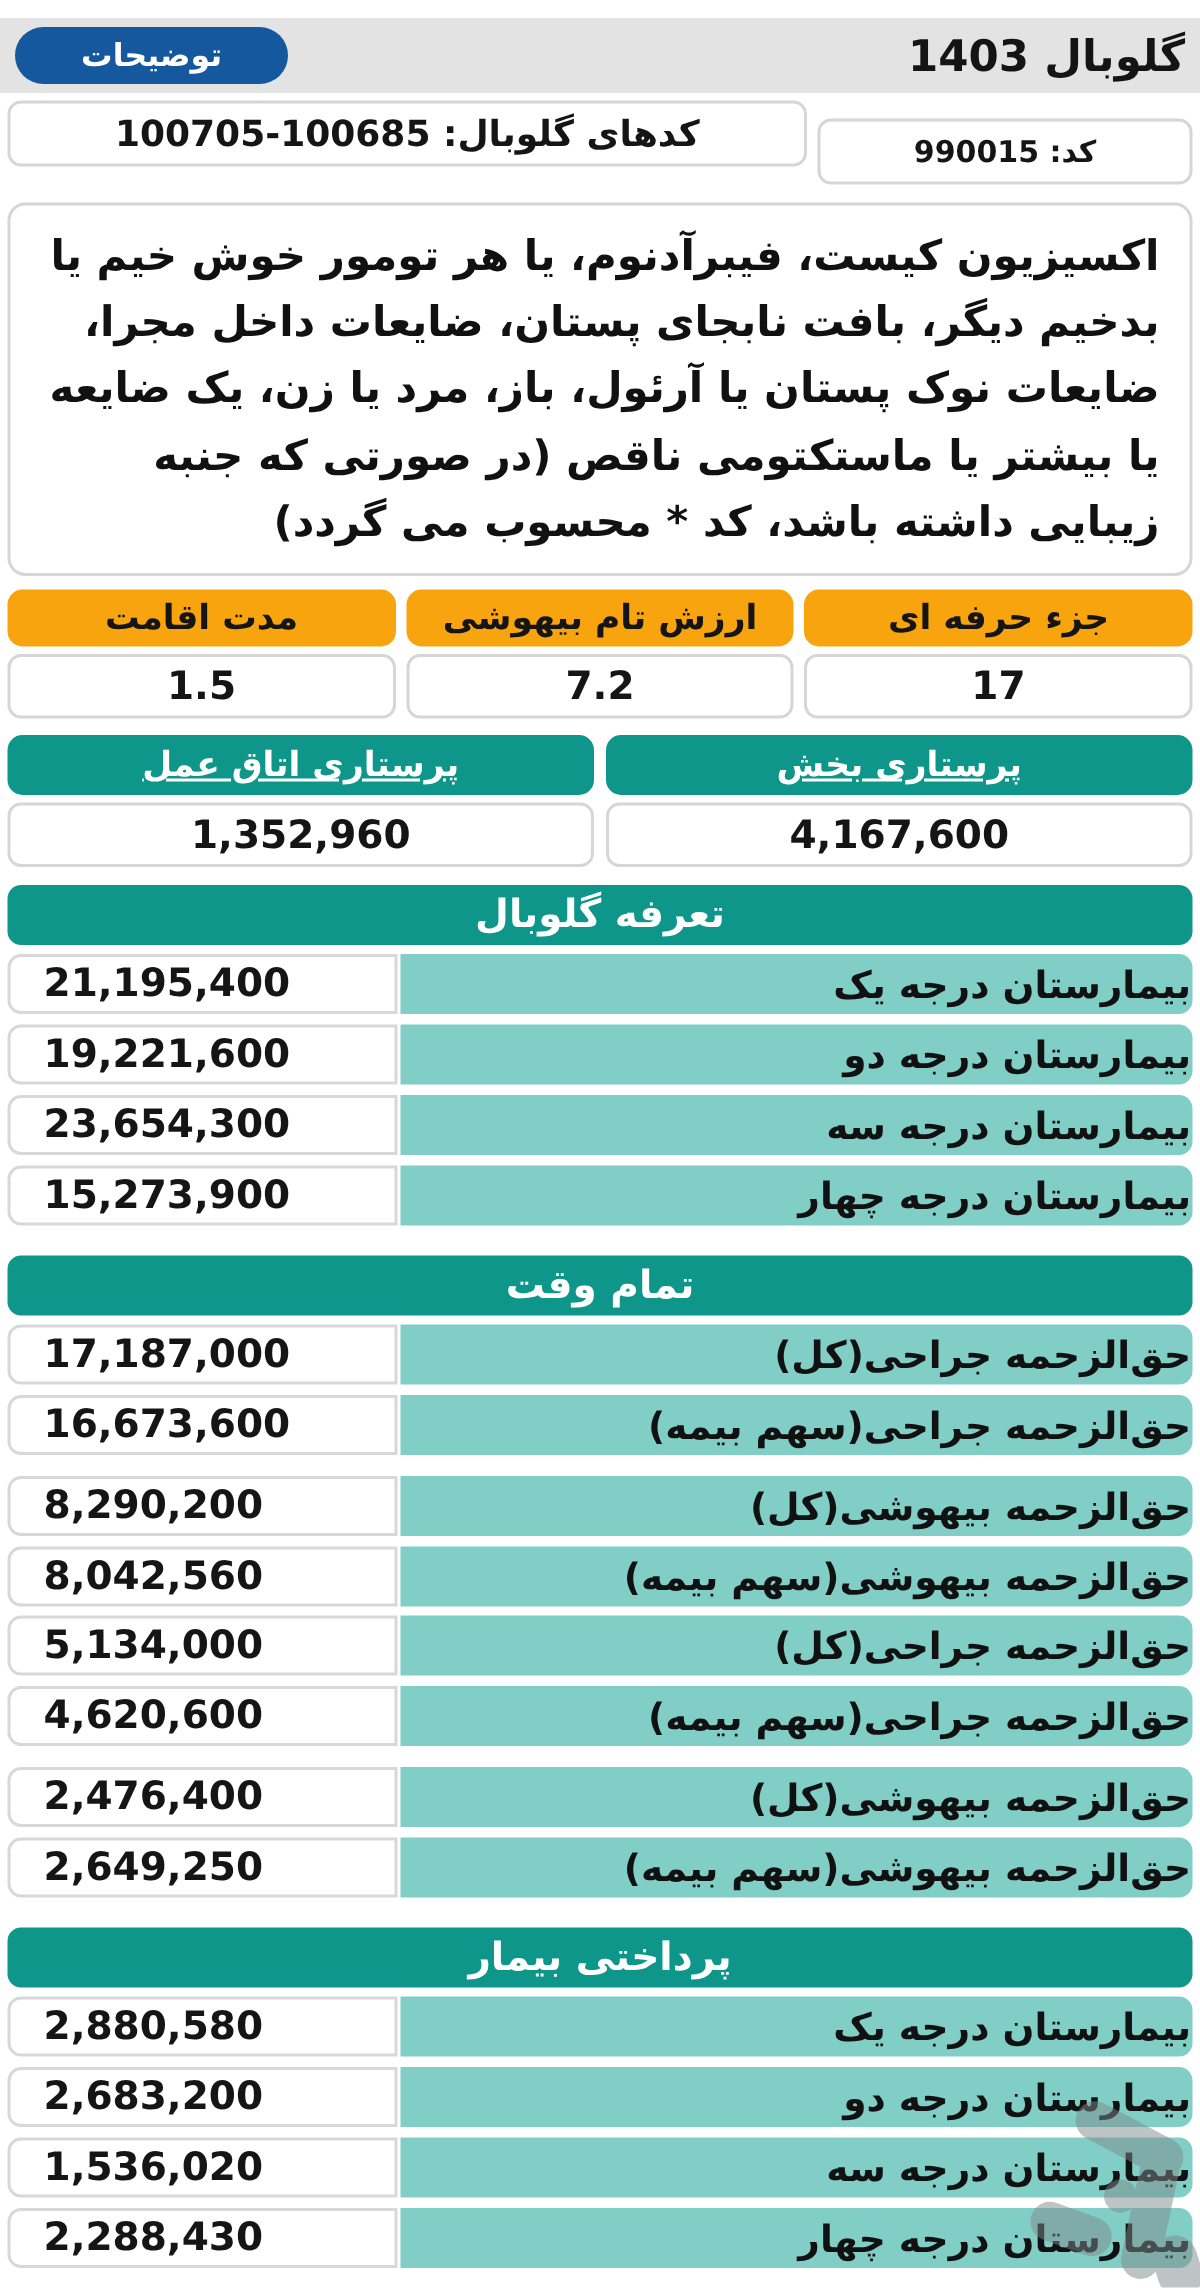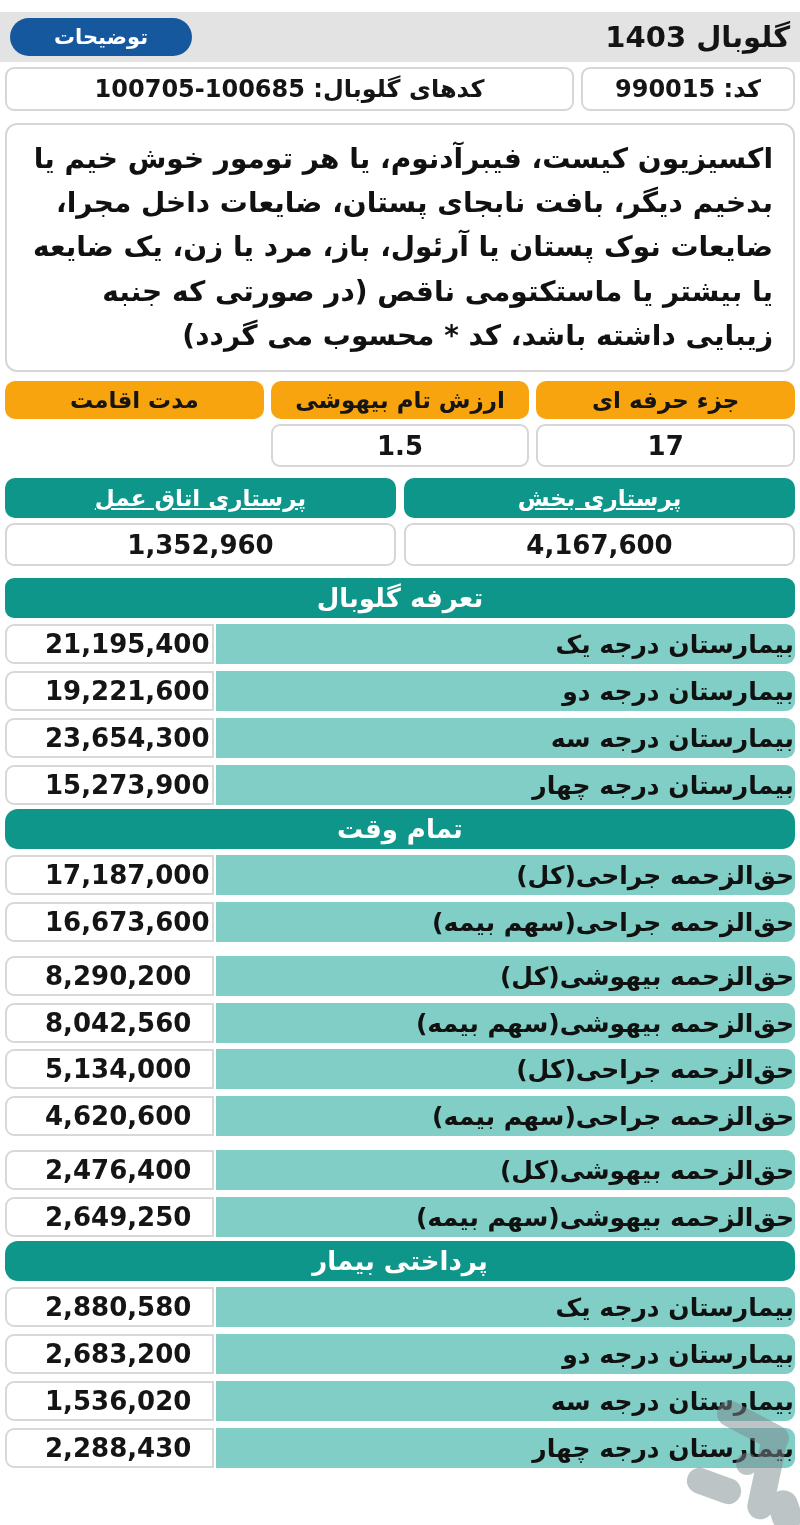--- a/index.html
+++ b/index.html
@@ -43,21 +43,21 @@
     background:#ffffff;
     border:2px solid #d6d6d6;
     border-radius:9px;
     display:flex;
     align-items:center;
     justify-content:center;
     font-weight:bold;
     box-sizing:border-box;
   }
   .code-row{display:flex;gap:7px;margin-top:5px;}
-  .code-cell{width:214px;height:44px;font-size:24px;}
+  .code-cell{width:250px;height:44px;font-size:20px;margin-top:12px;}
   .codes-cell{flex:1;height:44px;font-size:24px;}
   .desc{
     margin-top:12px;
     border:2px solid #d6d6d6;
     border-radius:12px;
     padding:12px 20px;
     font-size:28px;
     font-weight:bold;
     line-height:1.58;
     color:#111;
@@ -83,33 +83,33 @@
   .val-cell{height:43px;font-size:26px;}
   .section-header{
     background:#0e968a;
     color:#ffffff;
     border-radius:9px;
     height:40px;
     display:flex;align-items:center;justify-content:center;
     font-size:26px;font-weight:bold;
     margin-top:12px;
   }
-  .section-header.mt-lg{margin-top:4px;border-radius:13px;}
+  .section-header.mt-lg{margin-top:20px;}
   .row{display:flex;margin-top:7px;height:40px;gap:2px;}
   .row.first{margin-top:6px;}
   .row.gap{margin-top:14px;}
   .row-value{
-    width:209px;
+    width:260px;
     background:#ffffff;
     border:2px solid #d8d8d8;
     border-radius:9px 0 0 9px;
     display:flex;align-items:center;
     direction:ltr;
     text-align:left;
-    padding-left:38px;
+    padding-left:22px;
     font-size:26px;font-weight:bold;
     box-sizing:border-box;
     order:2;
   }
   .row-label{
     flex:1;
     background:#80cec5;
     border-radius:0 9px 9px 0;
     display:flex;align-items:center;
     padding-right:1px;
@@ -147,20 +147,21 @@
 
   <div class="desc">اکسیزیون کیست، فیبرآدنوم، یا هر تومور خوش خیم یا بدخیم دیگر، بافت نابجای پستان، ضایعات داخل مجرا، ضایعات نوک پستان یا آرئول، باز، مرد یا زن، یک ضایعه یا بیشتر یا ماستکتومی ناقص (در صورتی که جنبه زیبایی داشته باشد، کد * محسوب می گردد)</div>
 
   <div class="grid3">
     <div class="pill-orange">جزء حرفه ای</div>
     <div class="pill-orange">ارزش تام بیهوشی</div>
     <div class="pill-orange">مدت اقامت</div>
   </div>
   <div class="grid3 vals">
     <div class="cell val-cell">17</div>
+    <div class="cell val-cell">7.2</div>
     <div class="cell val-cell">1.5</div>
   </div>
 
   <div class="grid2">
     <div class="pill-teal">پرستاری بخش</div>
     <div class="pill-teal">پرستاری اتاق عمل</div>
   </div>
   <div class="grid2 vals">
     <div class="cell val-cell">4,167,600</div>
     <div class="cell val-cell">1,352,960</div>

